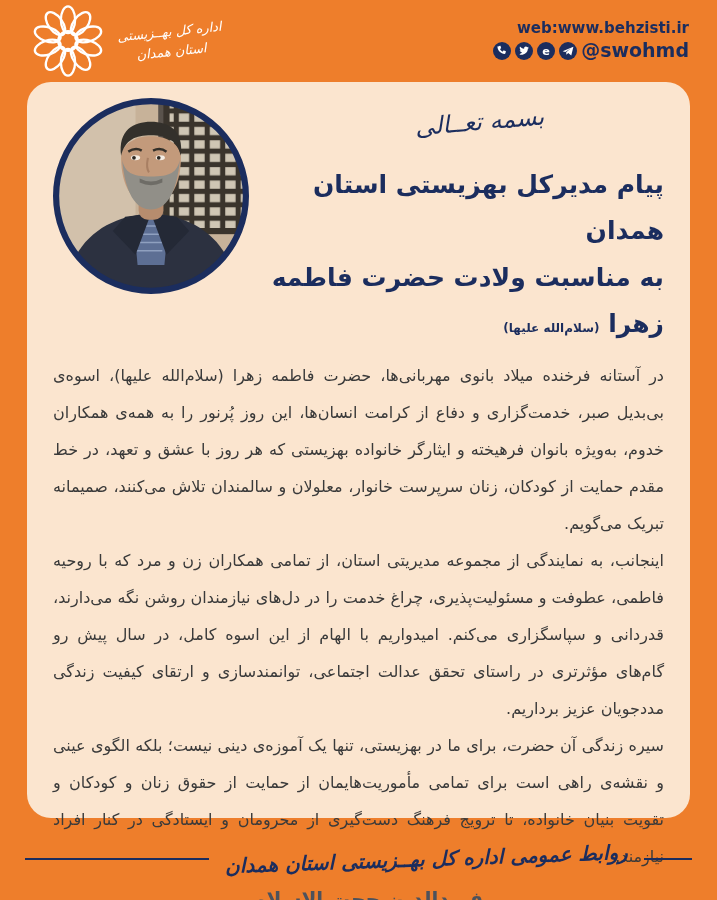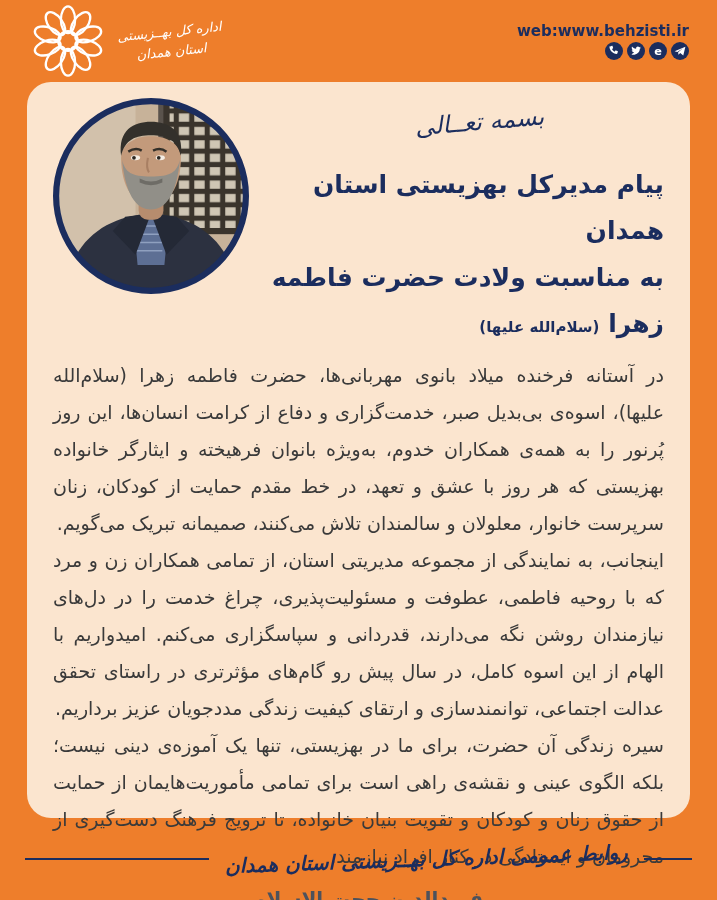--- a/index.html
+++ b/index.html
@@ -34,26 +34,26 @@
   }
   .top{display:flex;direction:ltr;}
   .photo{flex:0 0 202px;padding-top:2px;}
   .title-block{flex:1;direction:rtl;padding-top:4px;}
   .bismillah{
     font-family:"DejaVu Serif", serif;font-style:italic;
     color:#1b2d5e;font-size:24px;text-align:center;
     transform:rotate(-5deg);margin:8px 0 26px 40px;
   }
   .title{color:#1b2d5e;font-weight:bold;font-size:25px;line-height:1.85;}
-  .title .suffix{font-size:15px;font-weight:bold;}
+  .title .suffix{font-size:12px;font-weight:bold;}
 
   
   .body-text{
     direction:rtl;text-align:justify;color:#3a3a3a;
-    font-size:19px;line-height:37px;margin-top:10px;
+    font-size:16px;line-height:37px;margin-top:10px;
   }
   .body-text p{margin:0;}
 
   
   .signature{
     direction:rtl;text-align:center;color:#4d525c;font-weight:bold;
     font-size:20px;line-height:36px;margin-top:6px;
   }
 
   
@@ -108,20 +108,21 @@
           <path fill="#ffffff" d="M4,11.2 C7.6,12.2 11.4,9.6 11.4,6 L12.6,5.1 L11.4,5.4 L12.2,4.3 L11,4.7 C9.8,3.4 7.9,4.3 8.1,5.9 C6.5,5.7 5.2,4.9 4.4,3.9 C3.8,5.6 4.6,6.9 5.7,7.5 C5,7.6 4.6,7.4 4.2,7.2 C4.4,8.4 5.3,9.2 6.4,9.4 C5.7,10 4.9,10.2 4,11.2 Z"></path>
         </svg>
         <svg class="sicon" width="18" height="18" viewBox="0 0 16 16">
           <circle cx="8" cy="8" r="8" fill="#1b2d5e"></circle>
           <text x="8" y="11.5" text-anchor="middle" font-size="10" font-family="DejaVu Sans, sans-serif" font-weight="bold" fill="#ffffff">e</text>
         </svg>
         <svg class="sicon" width="18" height="18" viewBox="0 0 16 16">
           <circle cx="8" cy="8" r="8" fill="#1b2d5e"></circle>
           <path fill="#ffffff" d="M3.2,8.3 L12.8,4.2 L10.9,12 L8.2,9.8 L6.6,11.4 L6.4,9.2 L10.6,5.6 L5.6,8.9 Z"></path>
         </svg>
+        <span>@swohmd</span>
       </div>
     </div>
   </div>
 
   <div class="panel">
 
     <div class="top">
       <div class="photo">
         <svg width="196" height="196" viewBox="0 0 190 190">
           <defs>

